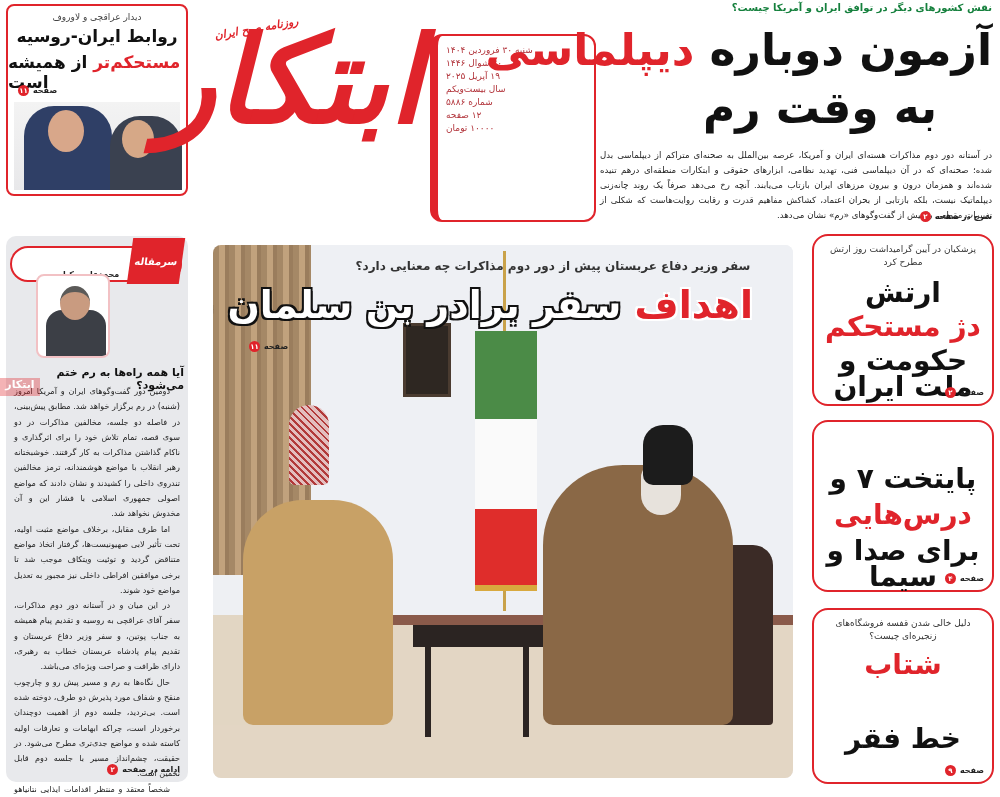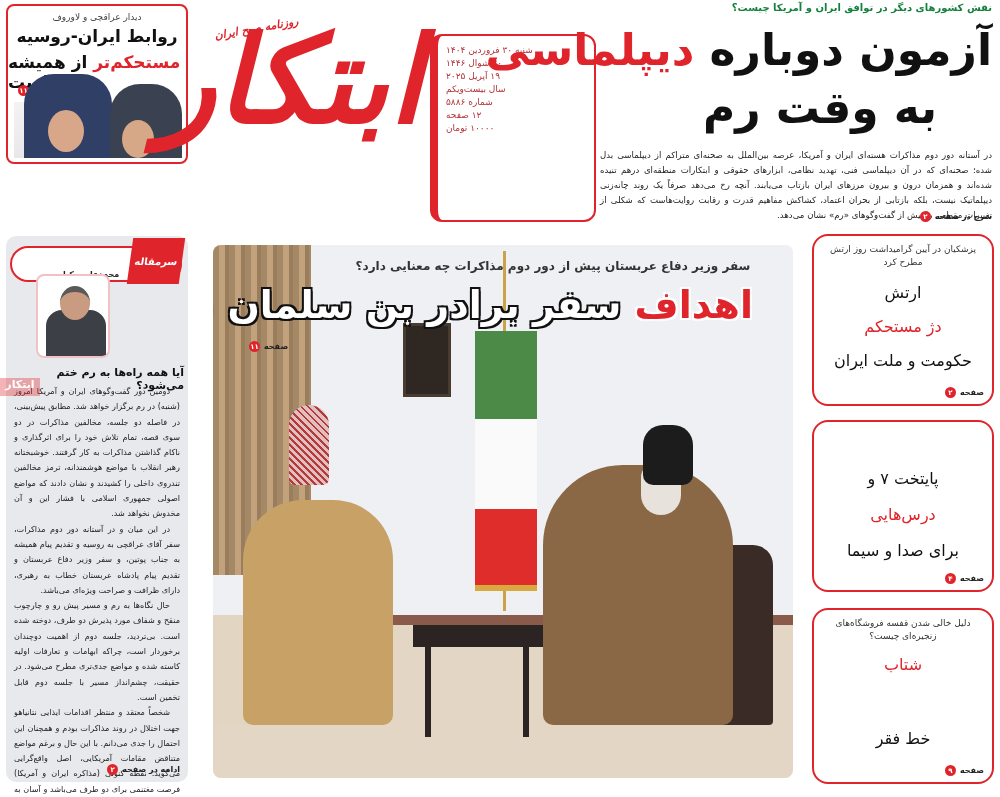--- a/index.html
+++ b/index.html
@@ -5,21 +5,21 @@
     * { box-sizing: border-box; margin: 0; padding: 0; }
     html, body { width: 1000px; height: 797px; background: #ffffff; overflow: hidden; }
     body { position: relative; font-family: "DejaVu Sans", sans-serif; color: #111; direction: rtl; }
     .abs { position: absolute; }
     .red { color: #e0242b; }
     .box { position: absolute; border: 2px solid #e0242b; border-radius: 16px; background: #fff; }
     .page-ref { display: flex; align-items: center; gap: 4px; font-size: 8px; font-weight: bold; color: #222; }
     .page-dot { width: 11px; height: 11px; border-radius: 50%; background: #e0242b; color: #fff; font-size: 7px; display: flex; align-items: center; justify-content: center; }
 
     
-    #tl-box { left: 6px; top: 4px; width: 182px; height: 160px; border-radius: 8px; overflow: hidden; }
+    #tl-box { left: 6px; top: 4px; width: 182px; height: 192px; border-radius: 8px; overflow: hidden; }
     #tl-kicker { position: absolute; top: 6px; left: 0; right: 0; text-align: center; font-size: 9px; color: #444; }
     #tl-h1 { position: absolute; top: 20px; left: 0; right: 0; text-align: center; font-size: 17px; font-weight: bold; }
     #tl-h2 { position: absolute; top: 46px; left: 0; right: 0; text-align: left; font-size: 17px; font-weight: bold; }
     #tl-ref { position: absolute; top: 79px; left: 10px; }
     #tl-photo { position: absolute; left: 6px; right: 6px; top: 96px; bottom: 4px; background: linear-gradient(180deg,#f3f3f3 0%,#e8e8ea 100%); }
     .suit { position: absolute; bottom: 0; border-radius: 30px 30px 0 0; }
     .head { position: absolute; border-radius: 50%; background: #d9a989; }
 
     
     #logo-area { left: 198px; top: 0; width: 232px; height: 225px; }
@@ -72,21 +72,21 @@
     #leader-head { position: absolute; left: 430px; top: 180px; width: 50px; height: 60px; background: #1c1c1c; border-radius: 20px 20px 10px 10px; }
     #leader-face { position: absolute; left: 428px; top: 220px; width: 40px; height: 50px; background: #e7e2dc; border-radius: 12px 12px 20px 20px; }
     #cp-kicker { position: absolute; top: 14px; left: 0; right: 0; text-align: center; font-size: 12px; font-weight: bold; color: #333; padding-left: 100px; }
     #cp-headline { position: absolute; top: 38px; right: 40px; font-size: 38px; font-weight: bold; color: #fff; text-shadow: -2px -2px 0 #111, 2px -2px 0 #111, -2px 2px 0 #111, 2px 2px 0 #111; white-space: nowrap; }
     #cp-headline .r { color: #e0242b; text-shadow: -2px -2px 0 #fff, 2px -2px 0 #fff, -2px 2px 0 #fff, 2px 2px 0 #fff; }
     #cp-ref { position: absolute; top: 96px; left: 36px; }
 
     
     .rbox { left: 812px; width: 182px; }
     .rb-kicker { position: absolute; top: 7px; left: 6px; right: 6px; text-align: center; font-size: 9px; color: #333; line-height: 13px; }
-    .rb-line { position: absolute; left: 4px; right: 4px; text-align: center; font-size: 16px; font-weight: normal; line-height: 26px; }
+    .rb-line { position: absolute; left: 4px; right: 4px; text-align: center; font-size: 28px; font-weight: bold; line-height: 26px; }
     .rb-ref { position: absolute; right: 8px; bottom: 6px; }
   </style>
 </head>
 <body>
 
 <div id="tl-box" class="box">
   <div id="tl-kicker">دیدار عراقچی و لاوروف</div>
   <div id="tl-h1">روابط ایران-روسیه</div>
   <div id="tl-h2">
     <span class="red">مستحکم‌تر</span><span> از همیشه است</span>
@@ -136,20 +136,21 @@
     <div id="ed-author">محمدعلی وکیلی</div>
   </div>
   <div id="ed-tag">سرمقاله</div>
   <div id="ed-photo">
     <div style="position:absolute;left:8px;bottom:0;width:60px;height:46px;background:#3c3f46;border-radius:16px 16px 0 0;"></div>
     <div style="position:absolute;left:22px;top:10px;width:30px;height:34px;background:#c99b80;border-radius:50%;border-top:6px solid #5b5a58;"></div>
   </div>
   <div id="ed-title">آیا همه راه‌ها به رم ختم می‌شود؟</div>
   <div id="ed-body">
     <p>دومین دور گفت‌وگوهای ایران و آمریکا امروز (شنبه) در رم برگزار خواهد شد. مطابق پیش‌بینی، در فاصله دو جلسه، مخالفین مذاکرات در دو سوی قصه، تمام تلاش خود را برای اثرگذاری و ناکام گذاشتن مذاکرات به کار گرفتند. خوشبختانه رهبر انقلاب با مواضع هوشمندانه، ترمز مخالفین تندروی داخلی را کشیدند و نشان دادند که مواضع اصولی جمهوری اسلامی با فشار این و آن مخدوش نخواهد شد.</p>
+    <p>اما طرف مقابل، برخلاف مواضع مثبت اولیه، تحت تأثیر لابی صهیونیست‌ها، گرفتار اتخاذ مواضع متناقض گردید و توئیت ویتکاف موجب شد تا برخی موافقین افراطی داخلی نیز مجبور به تعدیل مواضع خود شوند.</p>
     <p>در این میان و در آستانه دور دوم مذاکرات، سفر آقای عراقچی به روسیه و تقدیم پیام همیشه به جناب پوتین، و سفر وزیر دفاع عربستان و تقدیم پیام پادشاه عربستان خطاب به رهبری، دارای ظرافت و صراحت ویژه‌ای می‌باشد.</p>
     <p>حال نگاه‌ها به رم و مسیر پیش رو و چارچوب منقح و شفاف مورد پذیرش دو طرف، دوخته شده است. بی‌تردید، جلسه دوم از اهمیت دوچندان برخوردار است، چراکه ابهامات و تعارفات اولیه کاسته شده و مواضع جدی‌تری مطرح می‌شود. در حقیقت، چشم‌انداز مسیر با جلسه دوم قابل تخمین است.</p>
     <p>شخصاً معتقد و منتظر اقدامات ایذایی نتانیاهو جهت اختلال در روند مذاکرات بودم و همچنان این احتمال را جدی می‌دانم. با این حال و برغم مواضع متناقض مقامات آمریکایی، اصل واقع‌گرایی می‌گوید: نقطه کنونی (مذاکره ایران و آمریکا) فرصت مغتنمی برای دو طرف می‌باشد و آسان به دست نیامده که آسان از دست برود.</p>
   </div>
   <div id="ed-ref" class="page-ref">
     <span>ادامه در صفحه</span>
     <span class="page-dot">۲</span>
   </div>
 </div>
 <div id="watermark">ابتکار</div>

